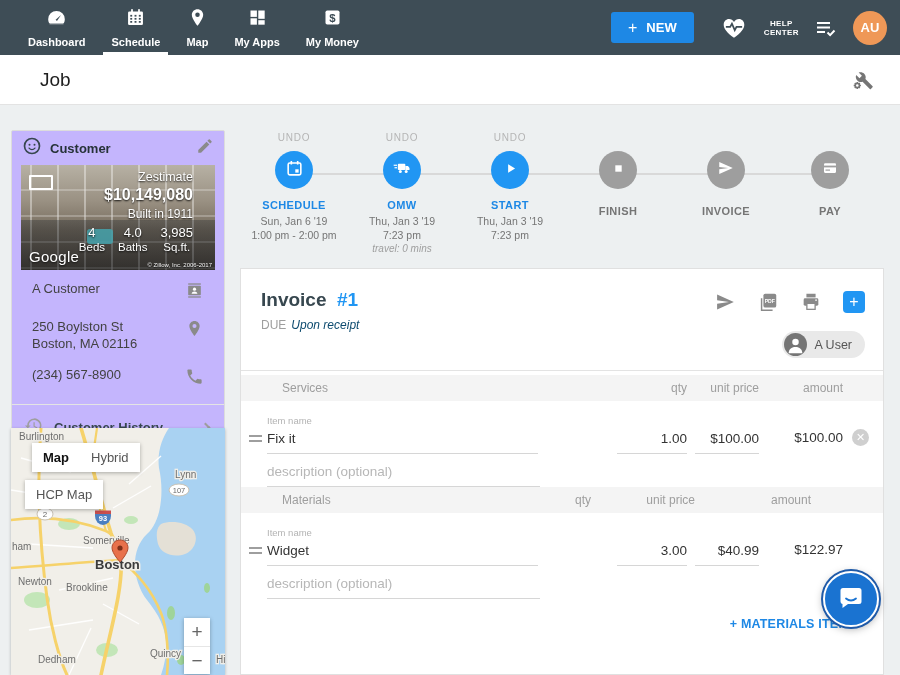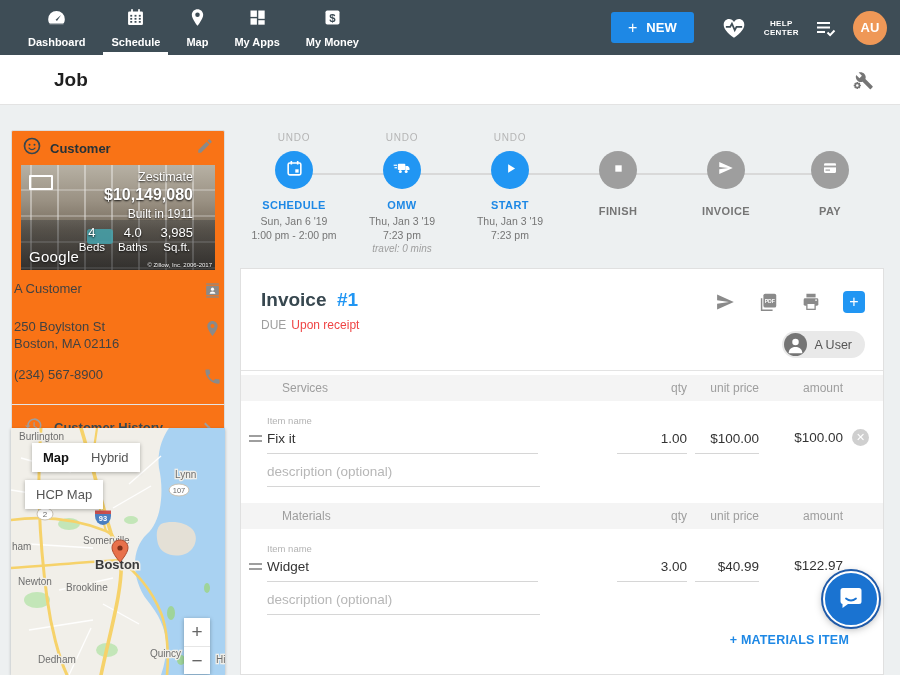--- a/index.html
+++ b/index.html
@@ -17,25 +17,25 @@
   .nav-right { margin-left:auto; display:flex; align-items:center; padding-right:13px; }
   .new-btn { background:#1e88e5; color:#fff; font-weight:bold; font-size:13px; height:31px; padding:0 17px; border-radius:3px; display:flex; align-items:center; gap:9px; margin-right:27px; cursor:pointer; }
   .new-plus { font-size:16px; font-weight:normal; }
   .heart-wrap { margin-right:17px; cursor:pointer; display:flex; }
   .help-center { color:#fff; font-size:8px; font-weight:bold; line-height:9px; text-align:center; letter-spacing:.4px; margin-right:15px; cursor:pointer; }
   .list-wrap { margin-right:15px; cursor:pointer; display:flex; }
   .avatar { width:34px; height:34px; border-radius:50%; background:#ef9857; color:#fff; font-weight:bold; font-size:13px; display:flex; align-items:center; justify-content:center; cursor:pointer; }
 
   
   .titlebar { position:absolute; top:55px; left:0; width:900px; height:50px; background:#fff; border-bottom:1px solid #e3e3e3; display:flex; align-items:center; z-index:20; }
-  .page-title { margin-left:54px; font-size:19px; color:#1f1f1f;font-weight:bold; }
+  .page-title { margin-left:40px; font-size:19px; color:#1f1f1f; }
   .tools-wrap { position:absolute; right:25px; top:13px; cursor:pointer; }
 
   
-  .customer-card { position:absolute; left:11px; top:130px; width:214px; background:#f97316; border:1px solid #dcdcdc; border-radius:2px; z-index:5; }
+  .customer-card { position:absolute; left:11px; top:130px; width:214px; background:#c4b5fd; border:1px solid #dcdcdc; border-radius:2px; z-index:5; }
   .cust-head { height:34px; display:flex; align-items:center; padding:0 10px; }
   .cust-title { font-size:13px; font-weight:bold; color:#263238; margin-left:8px; flex:1; }
   .photo { margin:0 9px; height:105px; position:relative; overflow:hidden;
     background: linear-gradient(180deg, #b7b1a4 0%, #9a9183 34%, #756b5d 62%, #564f46 100%); }
   .photo .frames { position:absolute; inset:0;
     background:
       repeating-linear-gradient(90deg, transparent 0 9px, rgba(255,255,255,.5) 9px 11px, transparent 11px 27px),
       repeating-linear-gradient(180deg, transparent 0 24px, rgba(255,255,255,.32) 24px 26px);
     opacity:.75; }
   .photo .glass { position:absolute; left:0; right:0; top:55px; bottom:0;
@@ -45,21 +45,21 @@
   .z-overlay { position:absolute; right:22px; top:5px; text-align:right; color:#fff; text-shadow:0 1px 2px rgba(0,0,0,.85); }
   .z-label { font-size:12.5px; }
   .z-value { font-size:16px; font-weight:bold; margin-top:2px; }
   .z-built { font-size:12px; margin-top:3px; }
   .z-stats { display:flex; justify-content:flex-end; gap:13px; margin-top:4px; }
   .z-col { text-align:center; }
   .z-num { font-size:13px; }
   .z-cap { font-size:11.5px; margin-top:1px; }
   .g-logo { position:absolute; left:8px; bottom:5px; color:#fff; font-size:15px; letter-spacing:.3px; text-shadow:0 1px 2px rgba(0,0,0,.7); }
   .ph-copy { position:absolute; right:3px; bottom:2px; color:#fff; font-size:6px; opacity:.95; text-shadow:0 1px 1px rgba(0,0,0,.8); }
-  .detail-row { display:flex; justify-content:space-between; align-items:flex-start; padding:10px 2px 4px; font-size:13px; color:#424242; line-height:17px; }
+  .detail-row { display:flex; justify-content:space-between; align-items:flex-start; padding:10px 20px 4px; font-size:13px; color:#424242; line-height:17px; }
   .detail-row svg { flex:none; margin-top:1px; }
   .history-row { border-top:1px solid #e4e4e4; margin-top:10px; display:flex; align-items:center; gap:11px; padding:11px 12px; cursor:pointer; }
   .history-label { flex:1; font-size:13px; font-weight:bold; color:#37474f; }
   .chev { width:7px; height:7px; border-top:2px solid #9e9e9e; border-right:2px solid #9e9e9e; transform:rotate(45deg); margin-right:3px; }
 
   
   .map-card { position:absolute; left:11px; top:428px; width:214px; height:247px; background:#f1efe9; overflow:hidden; box-shadow:0 1px 3px rgba(0,0,0,.25); z-index:5; }
   .map-card svg.basemap { position:absolute; left:0; top:0; }
   .map-btn-group { position:absolute; left:21px; top:15px; display:flex; background:#fff; box-shadow:0 1px 4px rgba(0,0,0,.3); z-index:3; }
   .map-btn { padding:7px 11px; font-size:13px; color:#565656; cursor:pointer; white-space:nowrap; }
@@ -82,21 +82,21 @@
   .wf-date { font-size:10.5px; color:#757575; line-height:14px; margin-top:3px; }
   .wf-travel { font-size:10px; color:#9e9e9e; font-style:italic; line-height:13px; }
 
   
   .invoice-card { position:absolute; left:240px; top:268px; width:644px; height:407px; background:#fff; border:1px solid #e0e0e0; z-index:5; }
   .inv-head { position:relative; height:102px; border-bottom:1px solid #e3e3e3; padding:20px 20px 0; }
   .inv-title { font-size:19px; font-weight:bold; color:#37474f; display:inline; }
   .inv-num { font-size:19px; font-weight:bold; color:#2196f3; margin-left:6px; display:inline; cursor:pointer; }
   .due-line { margin-top:7px; font-size:12px; }
   .due-label { color:#9e9e9e; margin-right:5px; }
-  .due-value { color:#ef4444; cursor:pointer; }
+  .due-value { color:#0c4a6e; cursor:pointer;font-style:italic; }
   .inv-icons { position:absolute; right:18px; top:22px; display:flex; align-items:center; gap:21px; }
   .inv-icons .ic { cursor:pointer; display:flex; }
   .plus-btn { width:22px; height:22px; background:#2196f3; border-radius:4px; color:#fff; font-size:16px; display:flex; align-items:center; justify-content:center; cursor:pointer; }
   .user-chip { position:absolute; right:18px; top:62px; background:#e9e9e9; border-radius:14px; height:27px; display:flex; align-items:center; gap:7px; padding:0 13px 0 2px; cursor:pointer; }
   .chip-avatar { width:23px; height:23px; border-radius:50%; background:#757575; display:flex; align-items:flex-end; justify-content:center; overflow:hidden; }
   .chip-name { font-size:12.5px; color:#555; }
 
   .section-bar { margin-top:4px; height:26px; background:#f4f4f4; display:flex; align-items:center; font-size:12px; color:#9e9e9e; padding-right:14px; }
   .sec-name { flex:1; padding-left:41px; }
   .col-qty { width:70px; text-align:right; }
@@ -523,21 +523,21 @@
         </div>
       <div class="col-amount amount-txt">$100.00</div>
       <div class="remove-wrap">
           <div class="remove-btn">✕</div>
         </div>
     </div>
     <div class="desc-row">
       <input class="desc-input" placeholder="description (optional)" style="">
     </div>
 
-    <div class="section-bar" style="margin-top:16px;">
+    <div class="section-bar" style="margin-top:0;gap:32px;">
       <span class="sec-name">Materials</span>
       <span class="col-qty">qty</span>
       <span class="col-unit">unit price</span>
       <span class="col-amount">amount</span>
       <span class="col-x"></span>
     </div>
     <div class="item-row">
       <div class="drag-handle">
           <div class="drag-bars"></div>
         </div>

